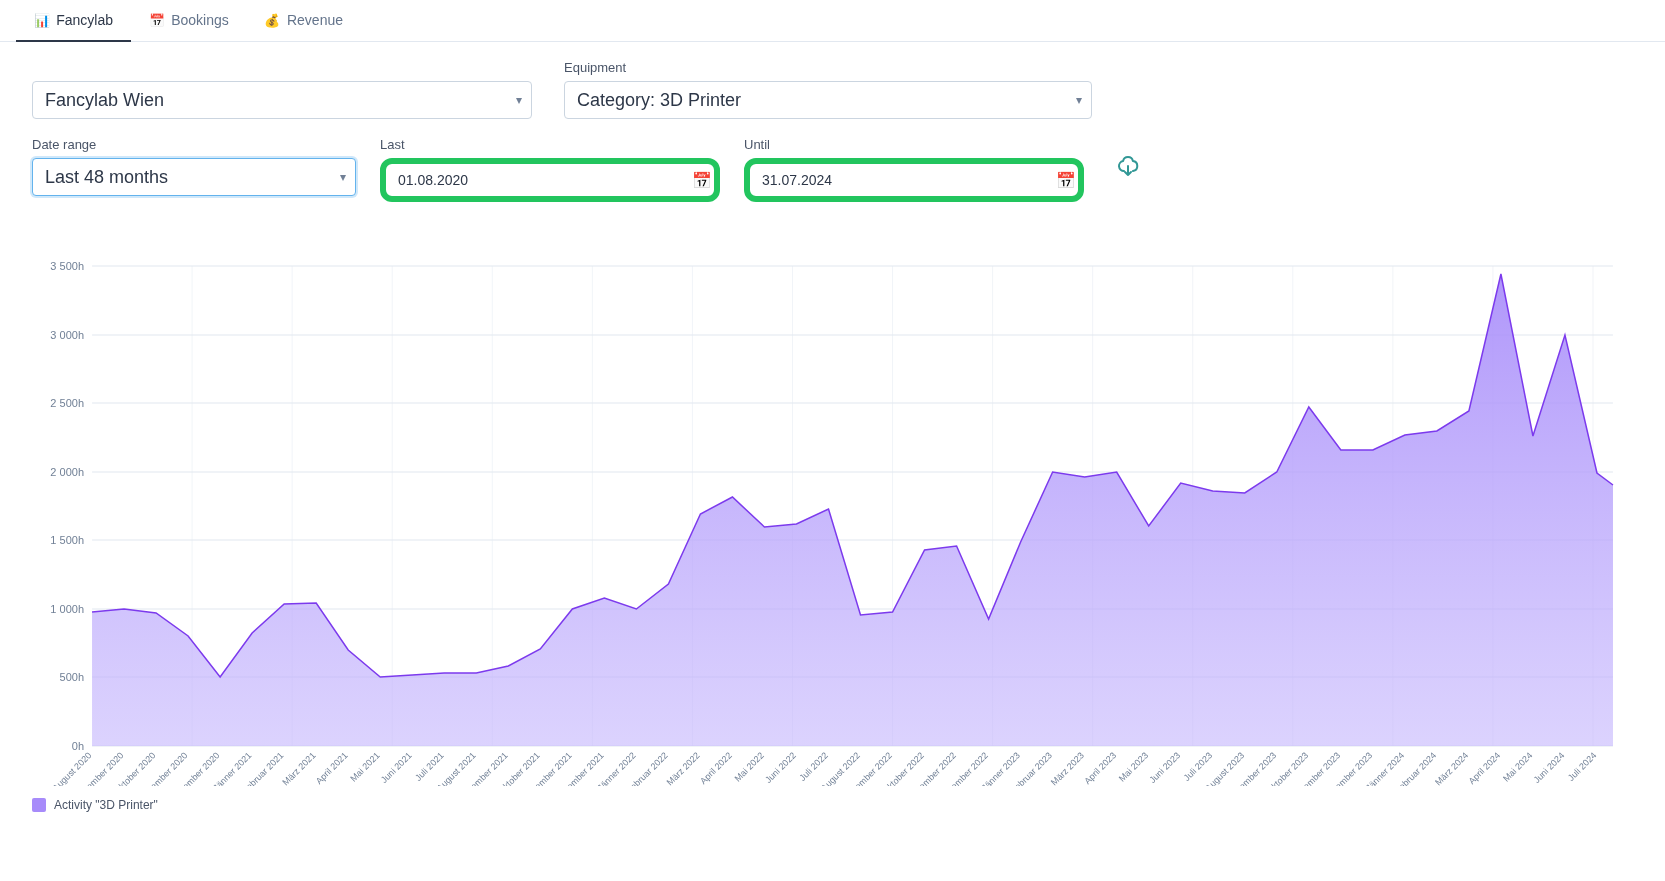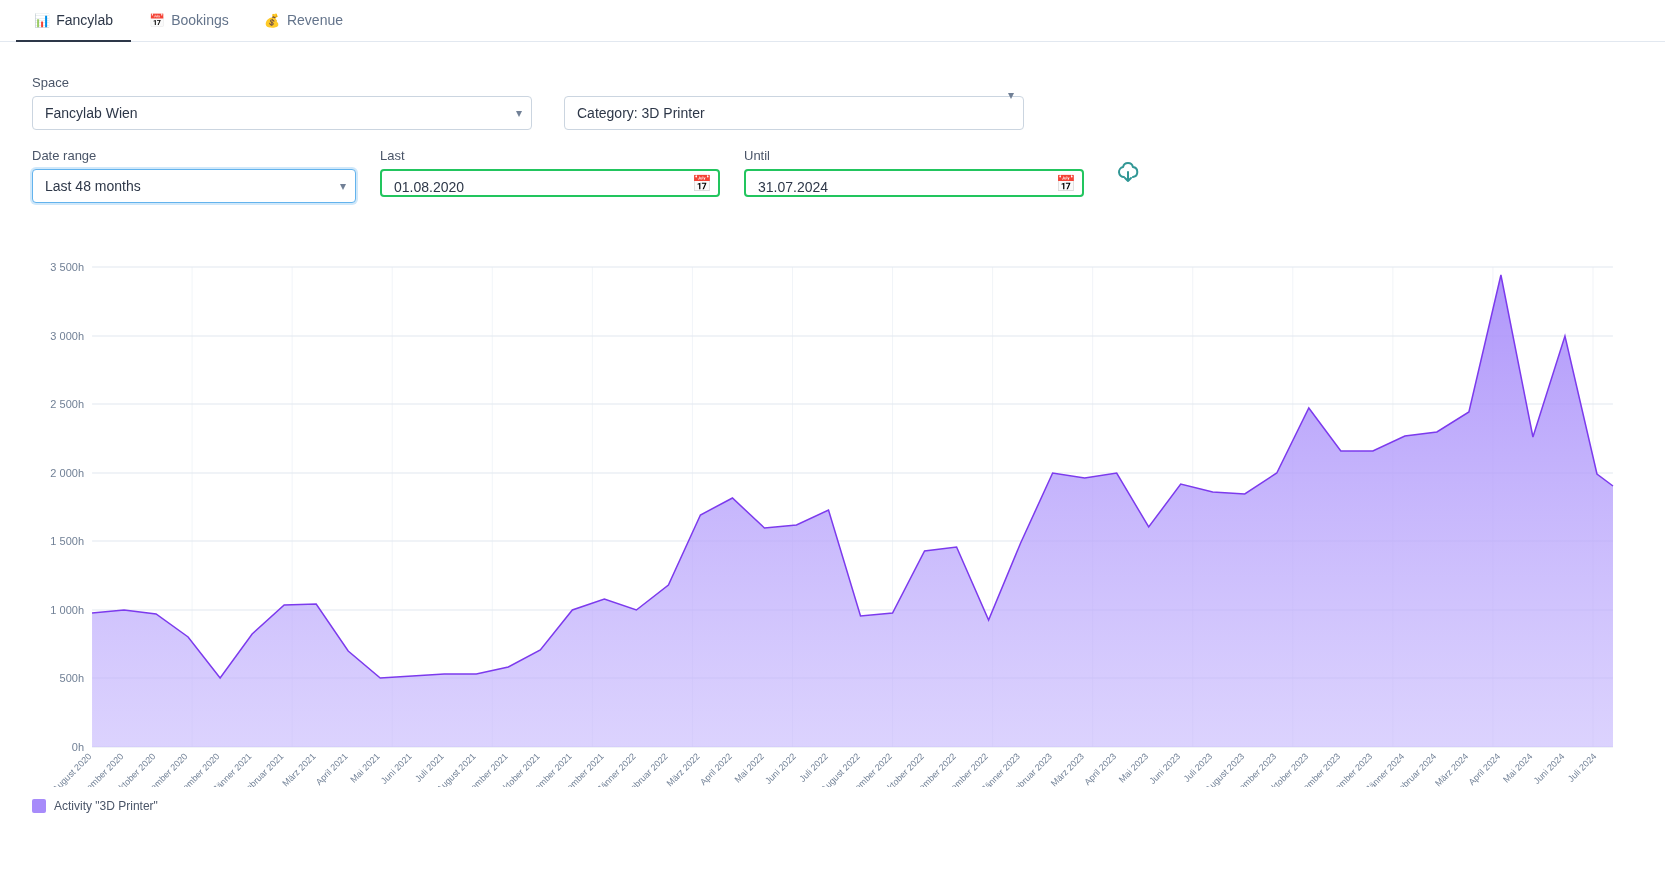--- a/index.html
+++ b/index.html
@@ -55,57 +55,57 @@
     }
     .filter-label {
       font-size: 13px;
       color: #4a5568;
       font-weight: 500;
     }
     .filter-select {
       border: 1px solid #cbd5e0;
       border-radius: 4px;
       padding: 8px 36px 8px 12px;
-      font-size: 14px;
+      font-size: 18px;
       color: #2d3748;
       background: #fff;
       appearance: none;
       cursor: pointer;
       position: relative;
     }
     .select-wrapper {
       position: relative;
       display: inline-block;
     }
     .select-wrapper .chevron {
       position: absolute;
       right: 10px;
       top: 50%;
       transform: translateY(-50%);
       pointer-events: none;
       color: #718096;
       font-size: 12px;
     }
     .space-select { width: 500px; }
-    .equipment-select { width: 460px; margin-top: 36px; }
+    .equipment-select { width: 528px; }
     .date-range-select { width: 324px; border-color: #63b3ed; box-shadow: 0 0 0 2px rgba(99,179,237,0.3); }
 
     
     .date-row {
       display: flex;
       gap: 24px;
       padding: 18px 32px 0;
     }
     .date-input-wrapper {
       position: relative;
     }
     .date-input {
-      border: 2px solid #22c55e;
-      border-radius: 4px;
-      padding: 8px 40px 0 12px;
+      border: 6px solid #22c55e;
+      border-radius: 12px;
+      padding: 8px 40px 8px 12px;
       font-size: 14px;
       color: #2d3748;
       background: #fff;
       width: 340px;
     }
     .date-icon-btn {
       position: absolute;
       right: 8px;
       top: 50%;
       transform: translateY(-50%);
@@ -172,29 +172,29 @@
       <span>Bookings</span>
     </div>
     <div class="tab">
       <span class="tab-icon">💰</span>
       <span>Revenue</span>
     </div>
   </div>
 
   <div class="filters-row">
     <div class="filter-group">
-      <label class="filter-label">Space</label>
       <div class="select-wrapper">
         <select class="filter-select space-select">
           <option>Fancylab Wien</option>
         </select>
         <span class="chevron">▾</span>
       </div>
     </div>
     <div class="filter-group">
+      <label class="filter-label">Equipment</label>
       <div class="select-wrapper">
         <select class="filter-select equipment-select">
           <option>Category: 3D Printer</option>
         </select>
         <span class="chevron">▾</span>
       </div>
     </div>
   </div>
 
   <div class="date-row">

